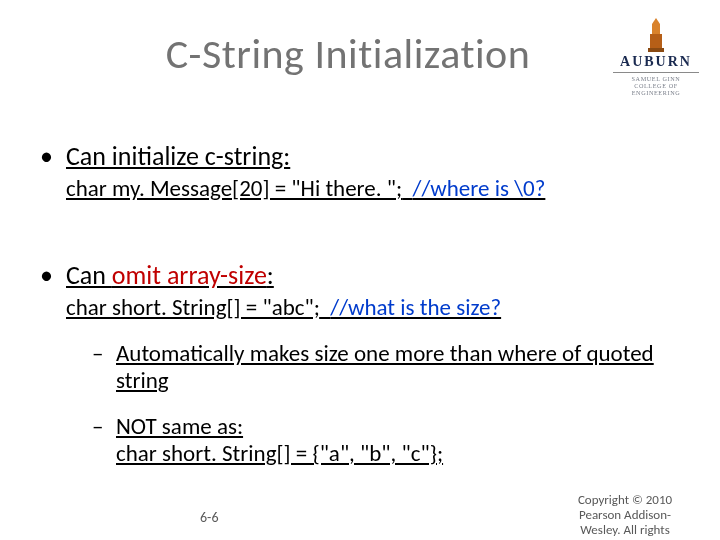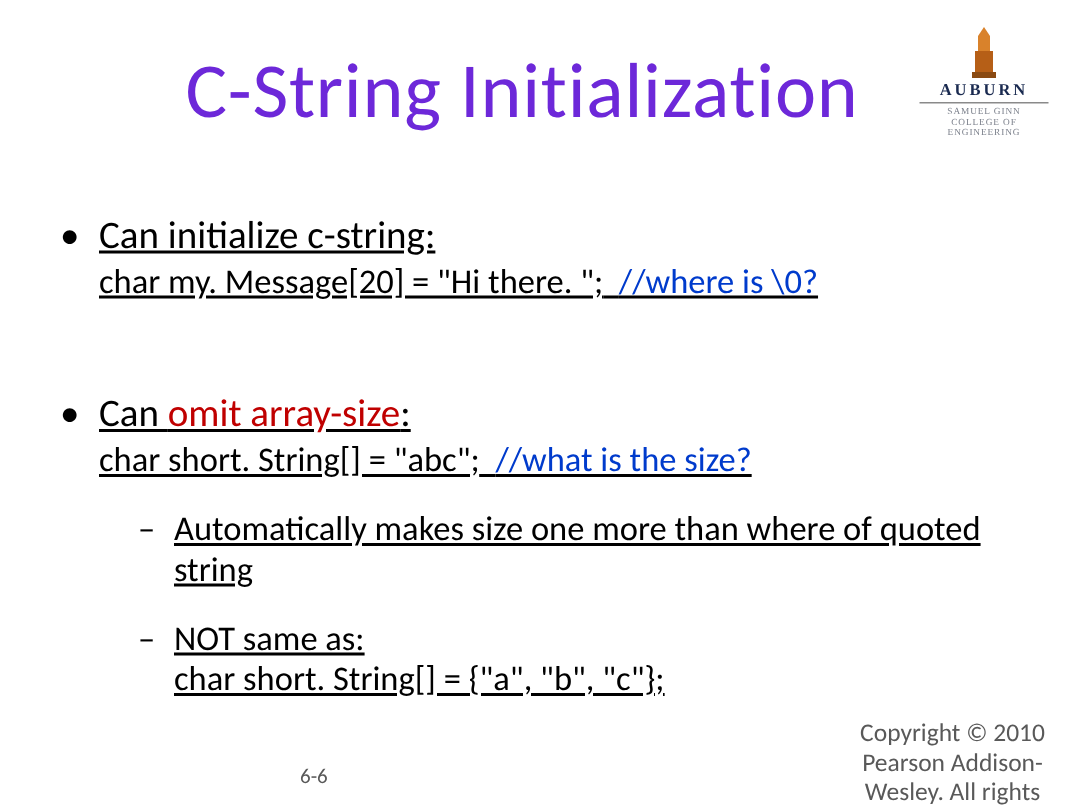--- a/index.html
+++ b/index.html
@@ -18,42 +18,42 @@
     height: 540px;
     position: relative;
     box-sizing: border-box;
   }
   .title {
     position: absolute;
     top: 28px;
     left: 0;
     width: 696px;
     text-align: center;
-    font-size: 52px;
+    font-size: 42px;
     font-weight: 400;
-    color: #6d28d9;
+    color: #737373;
     letter-spacing: 0.5px;
   }
   .logo {
     position: absolute;
     top: 18px;
     right: 18px;
     width: 92px;
     text-align: center;
   }
   .logo-tower {
     width: 16px;
     height: 34px;
     margin: 0 auto 2px;
     position: relative;
   }
   .tower-svg { display: block; margin: 0 auto; }
   .logo-name {
     font-family: "Times New Roman", serif;
-    font-size: 11px;
+    font-size: 14px;
     letter-spacing: 2px;
     color: #1a2a50;
     font-weight: 700;
   }
   .logo-under {
     width: 86px;
     height: 0;
     border-top: 1px solid #8a8a8a;
     margin: 2px auto 2px;
   }
@@ -116,23 +116,23 @@
   .footer-pg {
     position: absolute;
     bottom: 14px;
     left: 200px;
     font-size: 14px;
     color: #595959;
   }
   .footer-copy {
     position: absolute;
     bottom: 2px;
-    right: 20px;
+    right: 30px;
     width: 130px;
-    font-size: 17px;
+    font-size: 13px;
     color: #595959;
     text-align: center;
     line-height: 1.15;
   }
 </style>
 </head>
 <body>
 
 <div class="slide">
 

